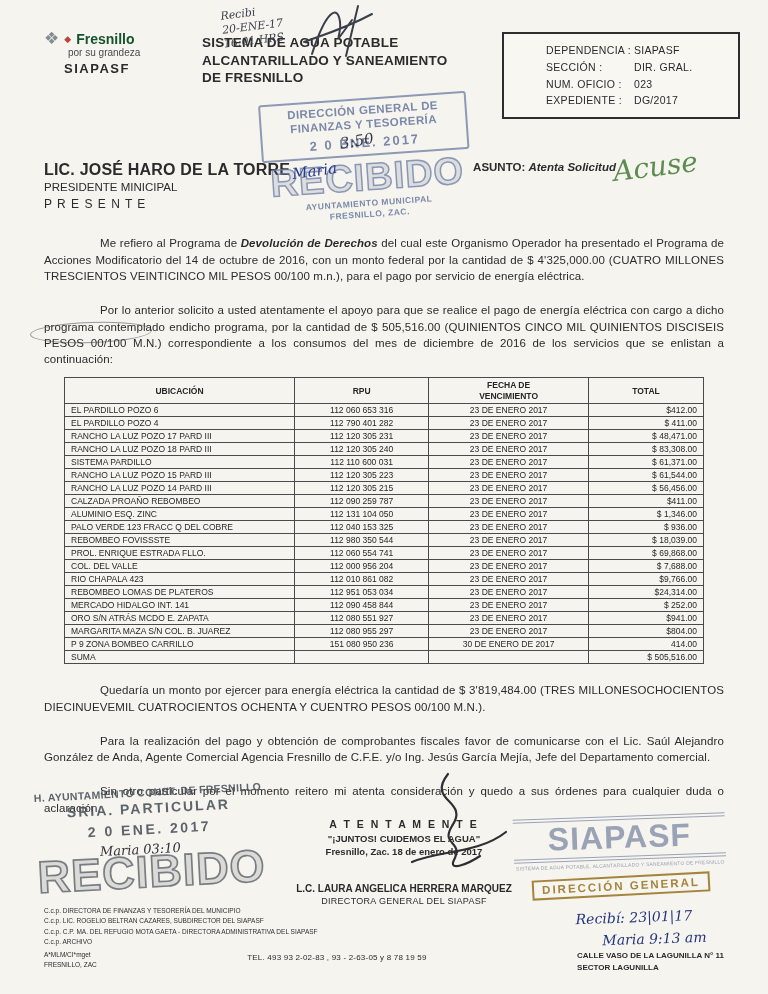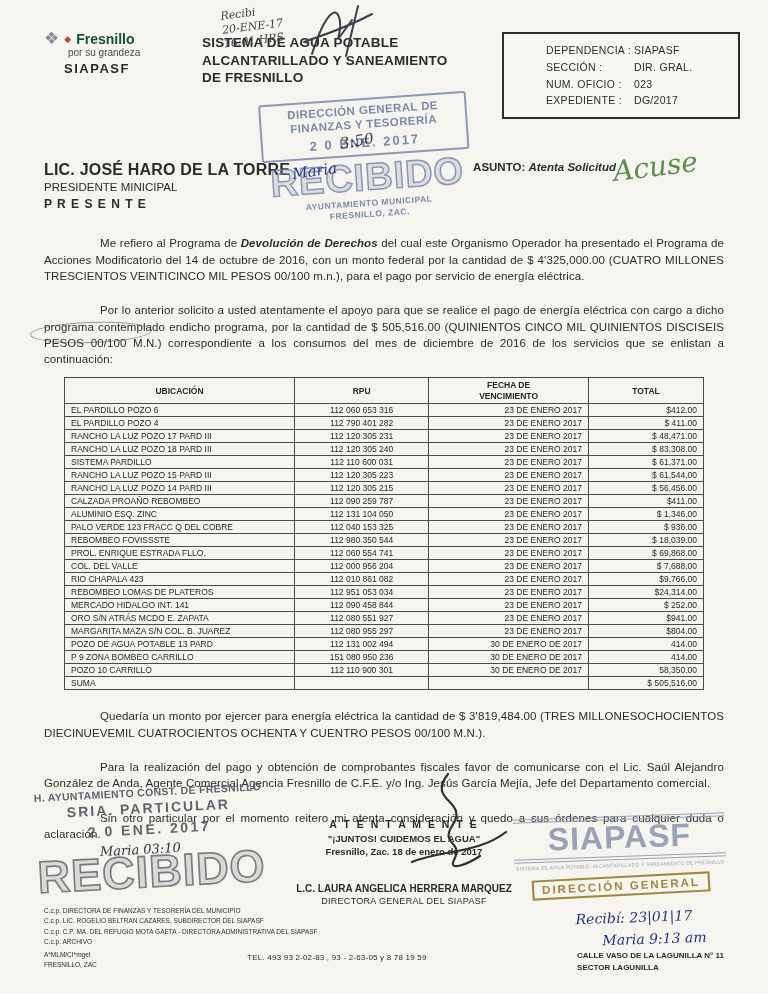--- a/index.html
+++ b/index.html
@@ -40,38 +40,38 @@
             color:rgba(112,128,164,.22); -webkit-text-stroke:1.5px rgba(112,128,164,.85); }
   .st-l2 { font-size:8.5px; font-weight:bold; letter-spacing:.5px; line-height:1.3; }
   .stamp-top-time { position:absolute; left:340px; top:132px; font-size:15px; color:#343846; transform:rotate(-10deg); }
   .stamp-top-name { position:absolute; left:292px; top:162px; font-size:15px; color:#28388c; transform:rotate(-8deg); }
   .acuse { position:absolute; right:70px; top:150px; font-size:28px; color:#5d8c50; transform:rotate(-7deg); }
 
   
   .recipient-row { display:flex; justify-content:space-between; padding:0 44px; margin-top:42px; }
   .r-name { font-size:16px; font-weight:bold; letter-spacing:.2px; }
   .r-title { font-size:11.5px; margin-top:2px; }
-  .r-presente { font-size:12px; font-weight:bold; margin-top:4px; letter-spacing:1px; }
+  .r-presente { font-size:12px; font-weight:normal; margin-top:4px; letter-spacing:1px; }
   .subject { font-size:11.5px; margin-right:108px; white-space:nowrap; }
   .s-label { font-weight:bold; }
   .s-value { font-weight:bold; font-style:italic; }
 
   
   .para { padding:0 44px; font-size:11.5px; line-height:1.42; text-align:justify; text-indent:56px; margin-top:18px; letter-spacing:.1px; }
   .para.first { margin-top:24px; }
   .bold-italic { font-weight:bold; font-style:italic; }
   .oval-1 { position:absolute; left:30px; top:322px; width:122px; height:21px; border:1.6px solid rgba(75,75,75,.55); border-radius:50%; transform:rotate(-2deg); pointer-events:none; }
 
   
   table.charges { width:640px; margin:10px auto 0; border-collapse:collapse; font-size:8.5px; color:#262626; }
   .charges th { border:1px solid #4a4a4a; padding:2px 4px; font-weight:bold; text-align:center; white-space:pre-line; line-height:1.2; }
   .charges td { border:1px solid #4a4a4a; padding:1px 6px; line-height:1.18; }
   .charges td.col0 { text-align:left; width:36%; }
   .charges td.col1 { text-align:center; width:21%; }
-  .charges td.col2 { text-align:right; width:25%; }
+  .charges td.col2 { text-align:center; width:25%; }
   .charges td.col3 { text-align:right; width:18%; }
 
   
   .stamp-sria { position:absolute; left:28px; top:786px; width:244px; text-align:center; transform:rotate(-3deg); color:#4c545e; opacity:.9; pointer-events:none; }
   .sr-l1 { font-size:10.5px; font-weight:bold; letter-spacing:.3px; }
   .sr-l2 { font-size:14px; font-weight:bold; letter-spacing:2px; margin-top:2px; }
   .sr-date { font-size:14px; font-weight:bold; letter-spacing:2.5px; margin-top:5px; }
   .sr-big { font-size:45px; font-weight:bold; letter-spacing:1px; line-height:1; margin-top:12px;
             color:rgba(76,84,94,.18); -webkit-text-stroke:1.7px rgba(76,84,94,.8); }
   .sria-hand { position:absolute; left:100px; top:842px; font-size:13px; color:#2f2f38; transform:rotate(-3deg); }
@@ -291,36 +291,24 @@
           <td class="col2">23 DE ENERO 2017</td>
           <td class="col3">$941.00</td>
         </tr>
         <tr>
           <td class="col0">MARGARITA MAZA S/N COL. B. JUAREZ</td>
           <td class="col1">112 080 955 297</td>
           <td class="col2">23 DE ENERO 2017</td>
           <td class="col3">$804.00</td>
         </tr>
         <tr>
-          <td class="col0">POZO DE AGUA POTABLE 13 PARD</td>
-          <td class="col1">112 131 002 494</td>
-          <td class="col2">30 DE ENERO DE 2017</td>
-          <td class="col3">414.00</td>
-        </tr>
-        <tr>
           <td class="col0">P 9 ZONA BOMBEO CARRILLO</td>
           <td class="col1">151 080 950 236</td>
           <td class="col2">30 DE ENERO DE 2017</td>
           <td class="col3">414.00</td>
-        </tr>
-        <tr>
-          <td class="col0">POZO 10 CARRILLO</td>
-          <td class="col1">112 110 900 301</td>
-          <td class="col2">30 DE ENERO DE 2017</td>
-          <td class="col3">58,350.00</td>
         </tr>
         <tr>
           <td class="col0">SUMA</td>
           <td class="col1"></td>
           <td class="col2"></td>
           <td class="col3">$ 505,516.00</td>
         </tr>
       </tbody>
   </table>
 

